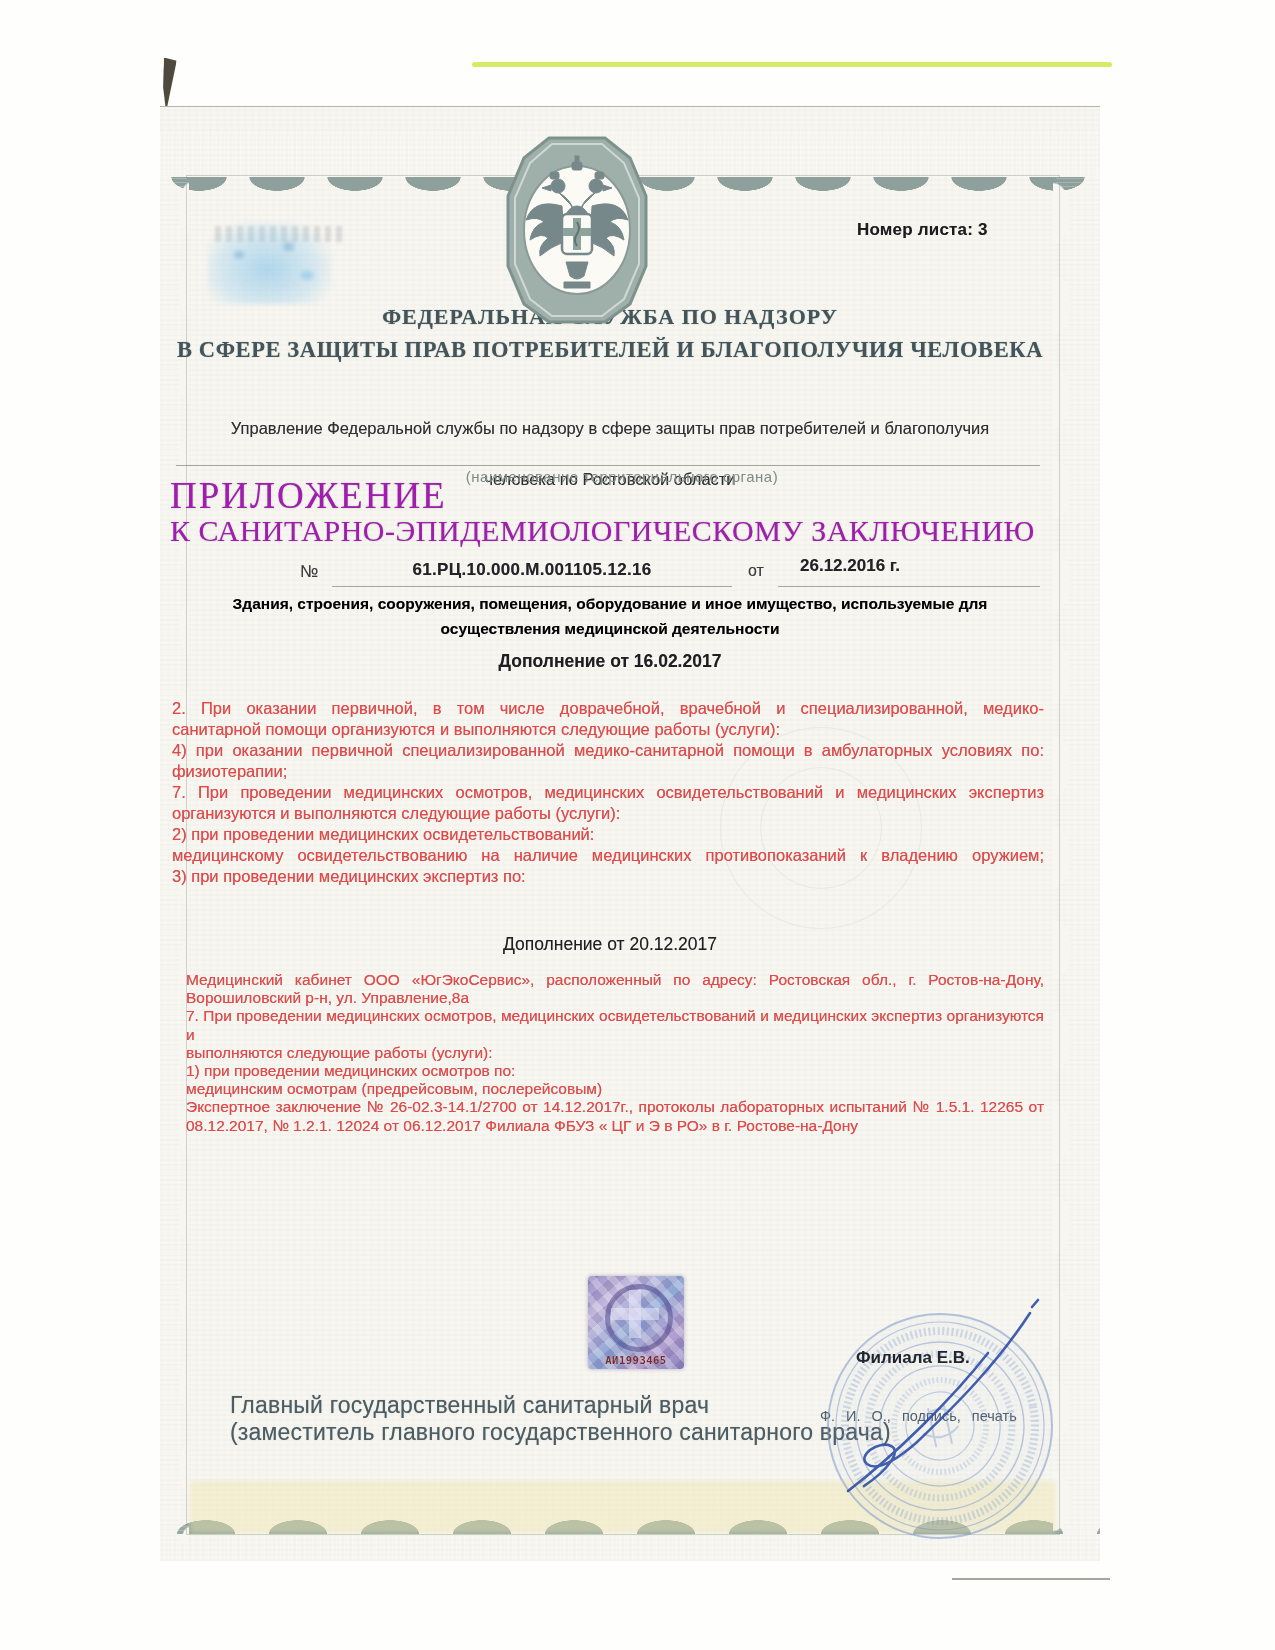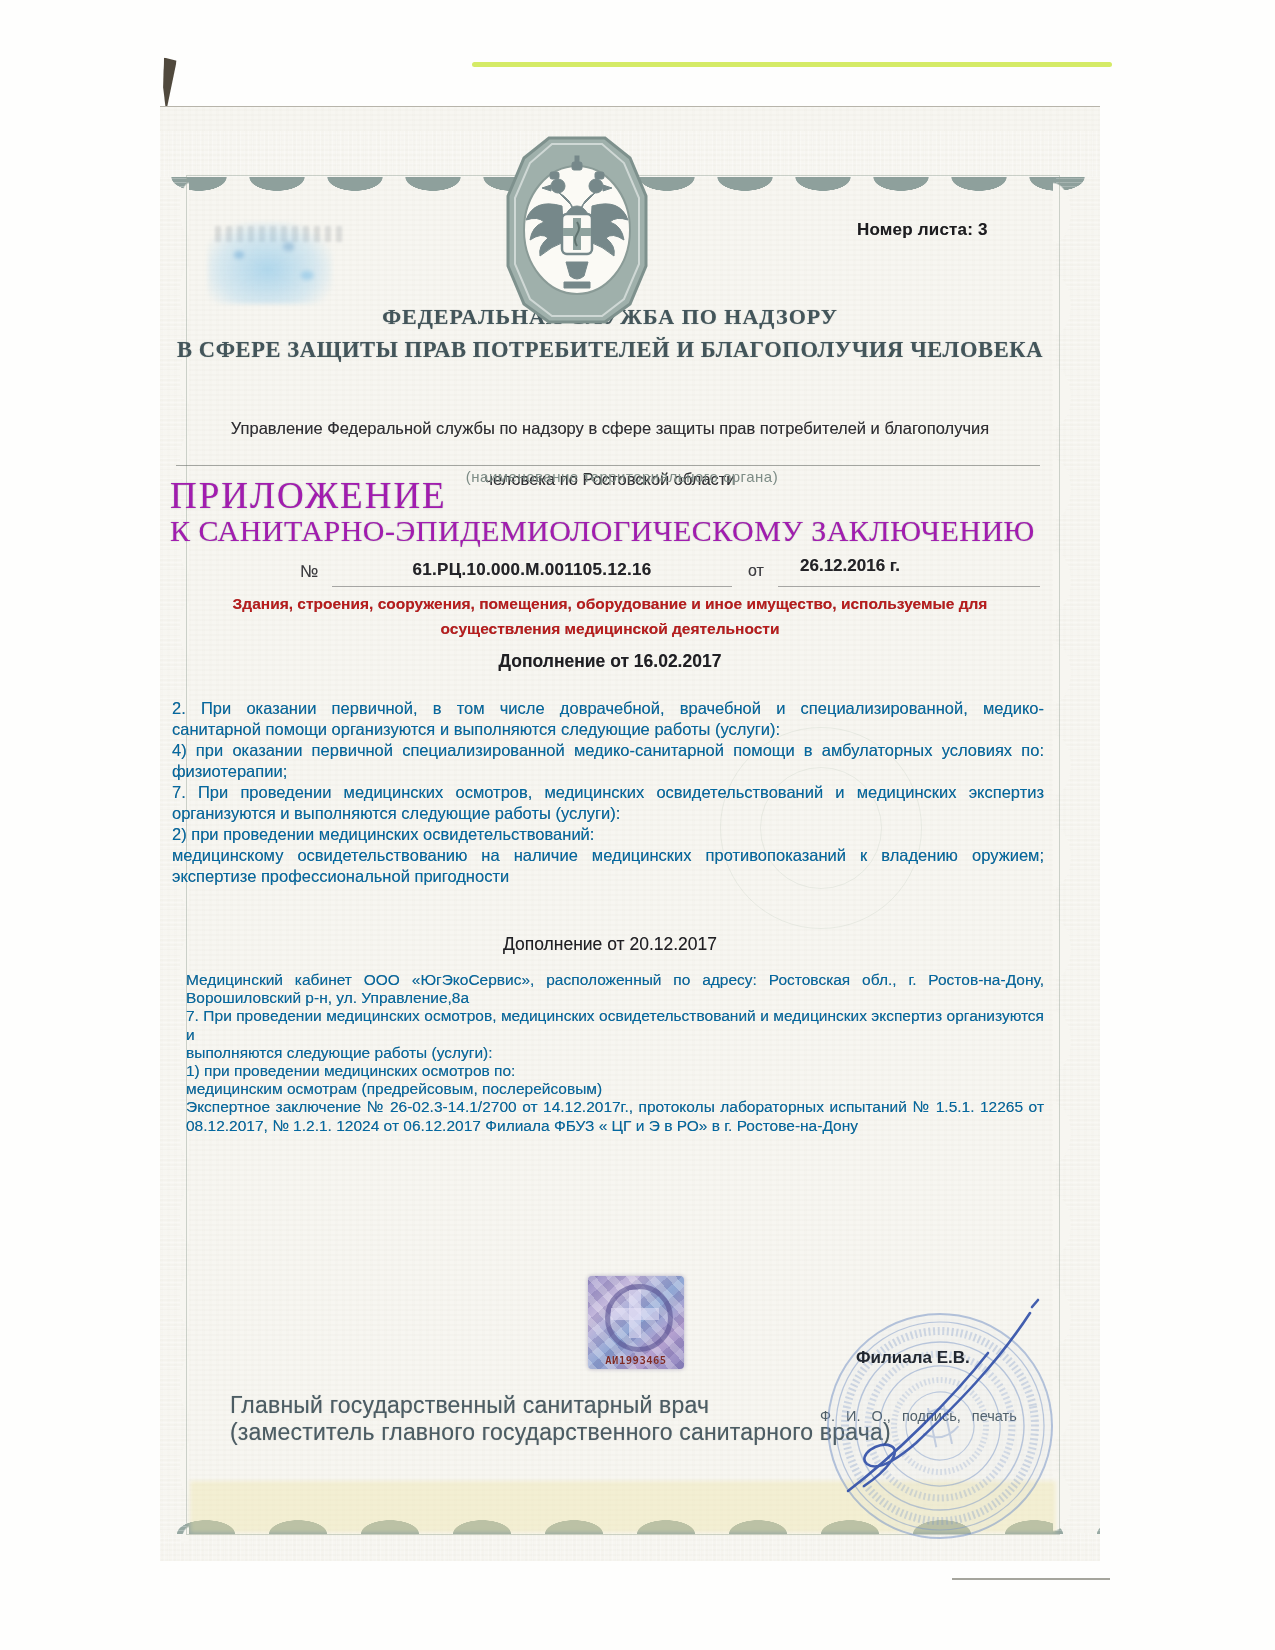--- a/index.html
+++ b/index.html
@@ -76,27 +76,27 @@
   .title1{top:474px;font-size:37px;letter-spacing:2px;}
   .title2{top:514px;font-size:30px;letter-spacing:.5px;}
   .numrow-no{position:absolute;left:300px;top:562px;font-size:17px;color:#3c3c40;}
   .num-underline{position:absolute;left:332px;top:586px;width:400px;height:1px;background:rgba(100,100,100,.55);}
   .num-value{position:absolute;left:332px;top:560px;width:400px;text-align:center;
              font-size:17px;font-weight:700;color:#232327;letter-spacing:.3px;}
   .numrow-ot{position:absolute;left:748px;top:562px;font-size:16px;color:#3c3c40;}
   .date-underline{position:absolute;left:778px;top:586px;width:262px;height:1px;background:rgba(100,100,100,.55);}
   .date-value{position:absolute;left:800px;top:556px;font-size:17px;font-weight:700;color:#232327;}
   .subject{position:absolute;left:170px;width:880px;text-align:center;
-           font-size:15.5px;font-weight:700;color:#b91c1c;}
+           font-size:15.5px;font-weight:700;color:#000000;}
   .subj1{top:595px;}
   .subj2{top:620px;}
   .dop-head{position:absolute;left:170px;width:880px;text-align:center;font-size:17.5px;color:#1f1f23;}
   .dop1{top:651px;font-weight:bold;}
   .dop2{top:934px;}
-  .para{position:absolute;font-size:16.5px;color:#0369a1;}
+  .para{position:absolute;font-size:16.5px;color:#ef4444;}
   .para1{left:172px;top:698px;width:872px;line-height:21px;}
   .para2{left:186px;top:971px;width:858px;font-size:15.5px;line-height:18.2px;}
   .para .line{white-space:nowrap;}
   .para .line.just{white-space:normal;text-align:justify;text-align-last:justify;}
   
   .holo{position:absolute;left:588px;top:1276px;width:96px;height:93px;border-radius:4px;
         background:linear-gradient(135deg,#9a90c6 0%,#c6badd 26%,#8fa7d4 52%,#b5a1d0 74%,#8d86bf 100%);
         background-blend-mode:normal;box-shadow:0 0 4px rgba(90,80,140,.4);overflow:hidden;}
   .holo .facets{position:absolute;inset:0;
         background:repeating-linear-gradient(48deg,rgba(255,255,255,.28) 0 7px,rgba(0,0,0,0) 7px 15px),
@@ -198,21 +198,21 @@
   <div class="dop-head dop1 softtxt">Дополнение от 16.02.2017</div>
   <div class="para para1 softtxt">
       <div class="line just">2. При оказании первичной, в том числе доврачебной, врачебной и специализированной, медико-</div>
       <div class="line">санитарной помощи организуются и выполняются следующие работы (услуги):</div>
       <div class="line just">4) при оказании первичной специализированной медико-санитарной помощи в амбулаторных условиях по:</div>
       <div class="line">физиотерапии;</div>
       <div class="line just">7. При проведении медицинских осмотров, медицинских освидетельствований и медицинских экспертиз</div>
       <div class="line">организуются и выполняются следующие работы (услуги):</div>
       <div class="line">2) при проведении медицинских освидетельствований:</div>
       <div class="line just">медицинскому освидетельствованию на наличие медицинских противопоказаний к владению оружием;</div>
-      <div class="line">экспертизе профессиональной пригодности</div>
+      <div class="line">3) при проведении медицинских экспертиз по:</div>
     </div>
 
   <div class="dop-head dop2 softtxt">Дополнение от 20.12.2017</div>
   <div class="para para2 softtxt">
       <div class="line just">Медицинский кабинет ООО «ЮгЭкоСервис», расположенный по адресу: Ростовская обл., г. Ростов-на-Дону,</div>
       <div class="line">Ворошиловский р-н, ул. Управление,8а</div>
       <div class="line just">7. При проведении медицинских осмотров, медицинских освидетельствований и медицинских экспертиз организуются и</div>
       <div class="line">выполняются следующие работы (услуги):</div>
       <div class="line">1) при проведении медицинских осмотров по:</div>
       <div class="line">медицинским осмотрам (предрейсовым, послерейсовым)</div>

